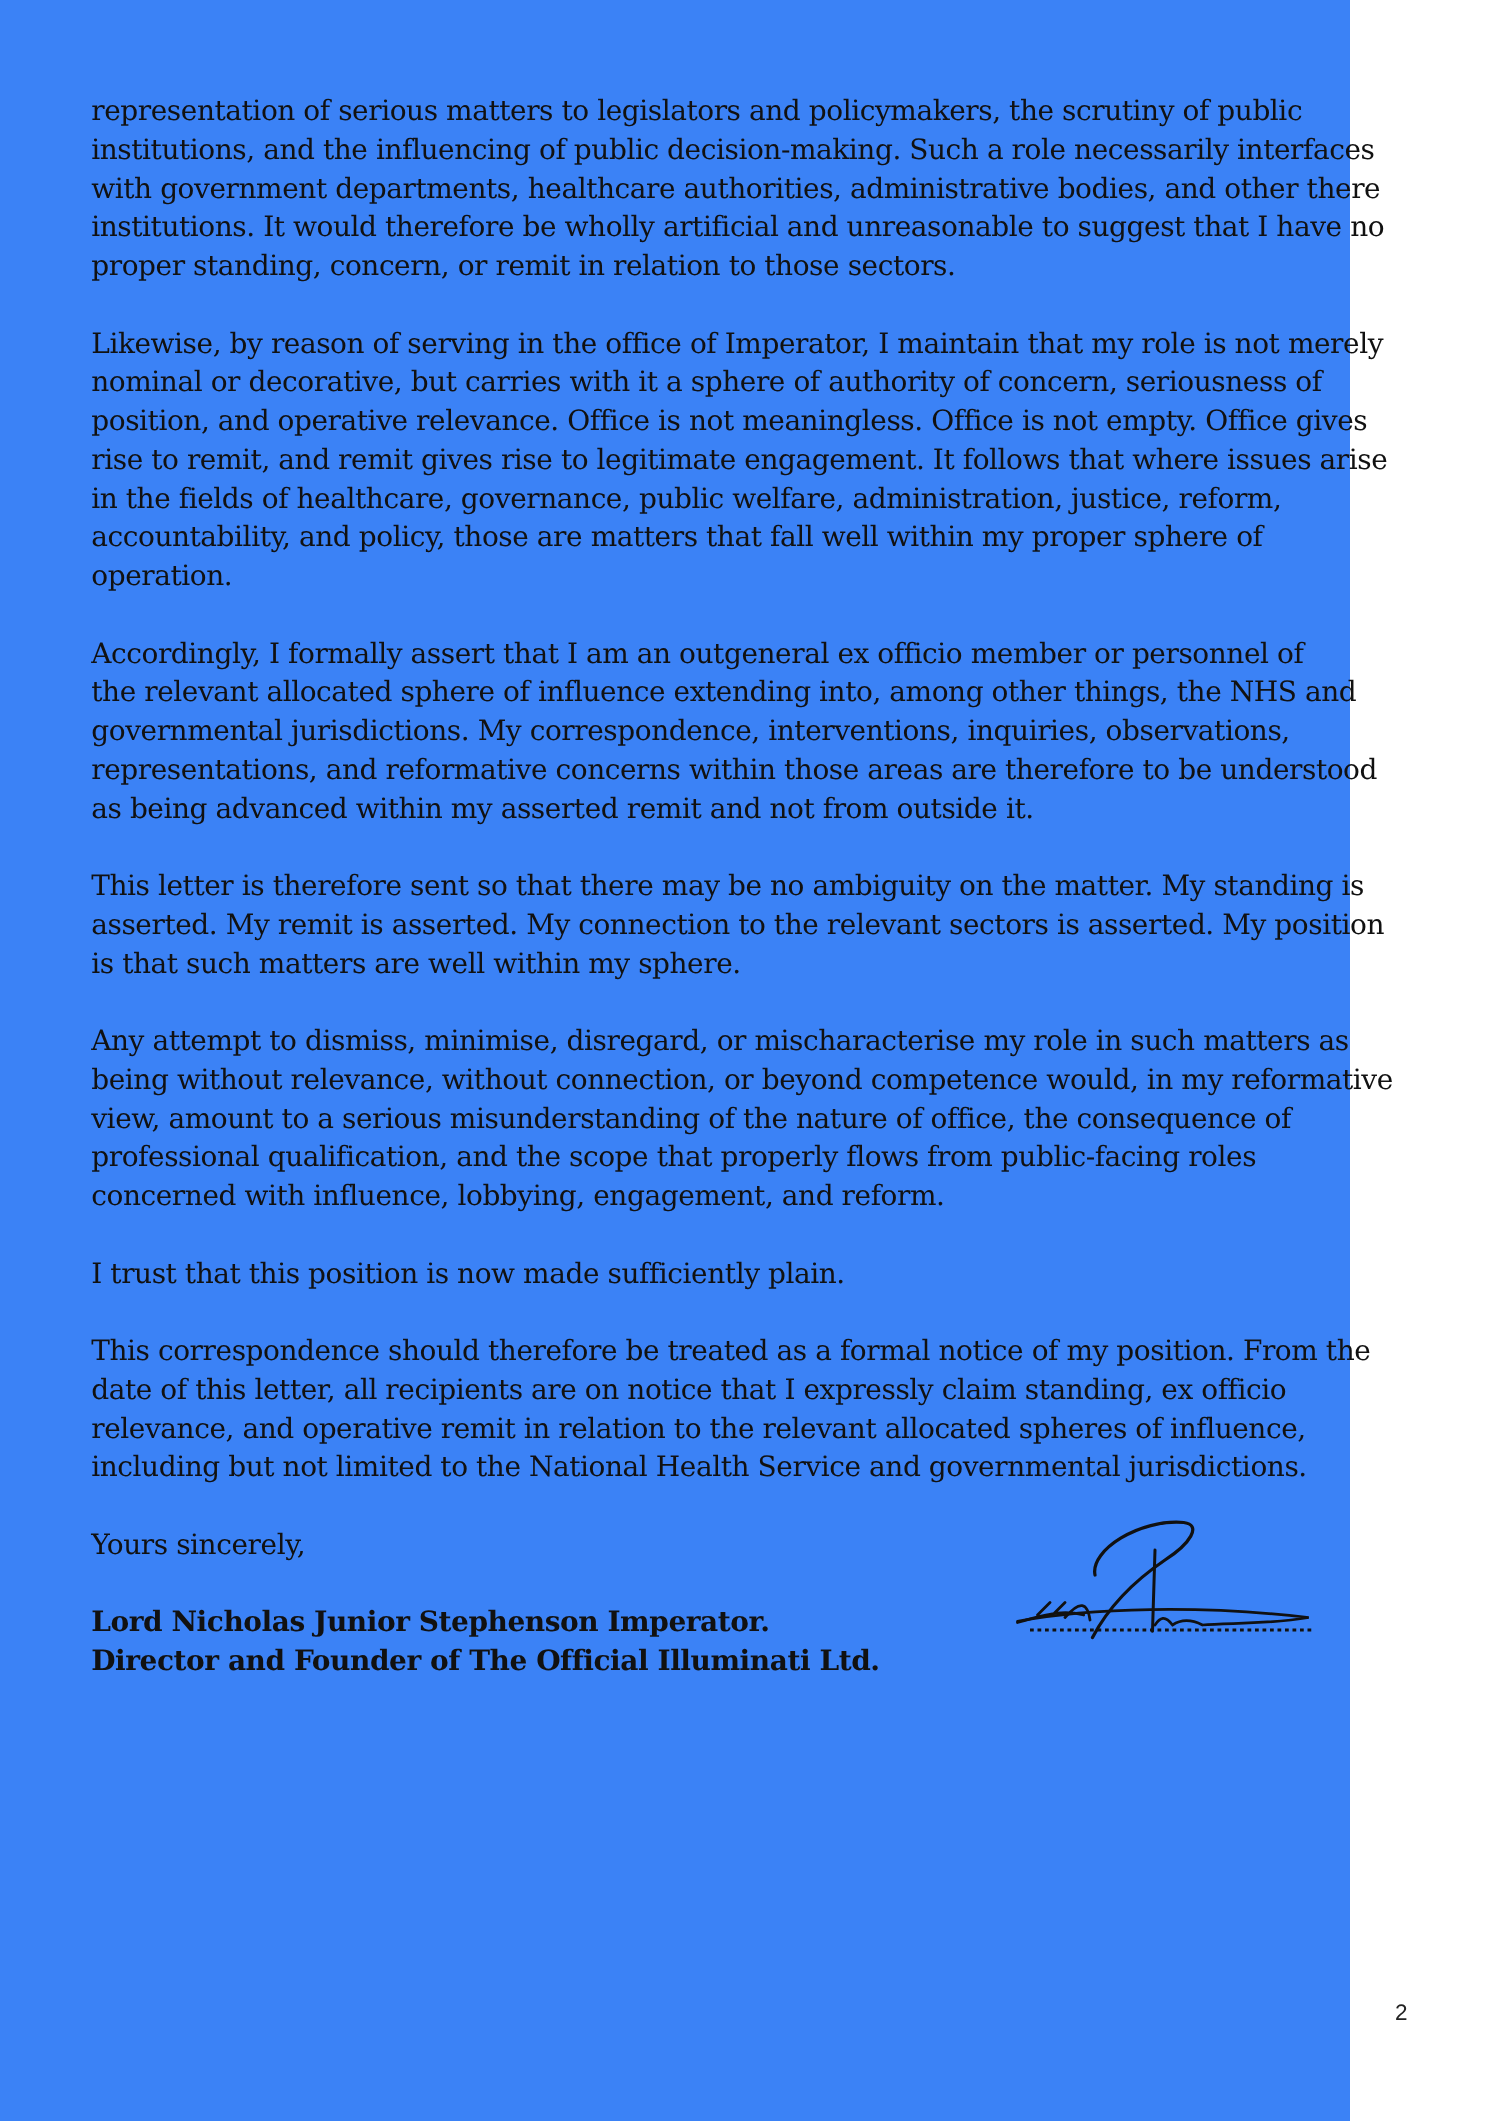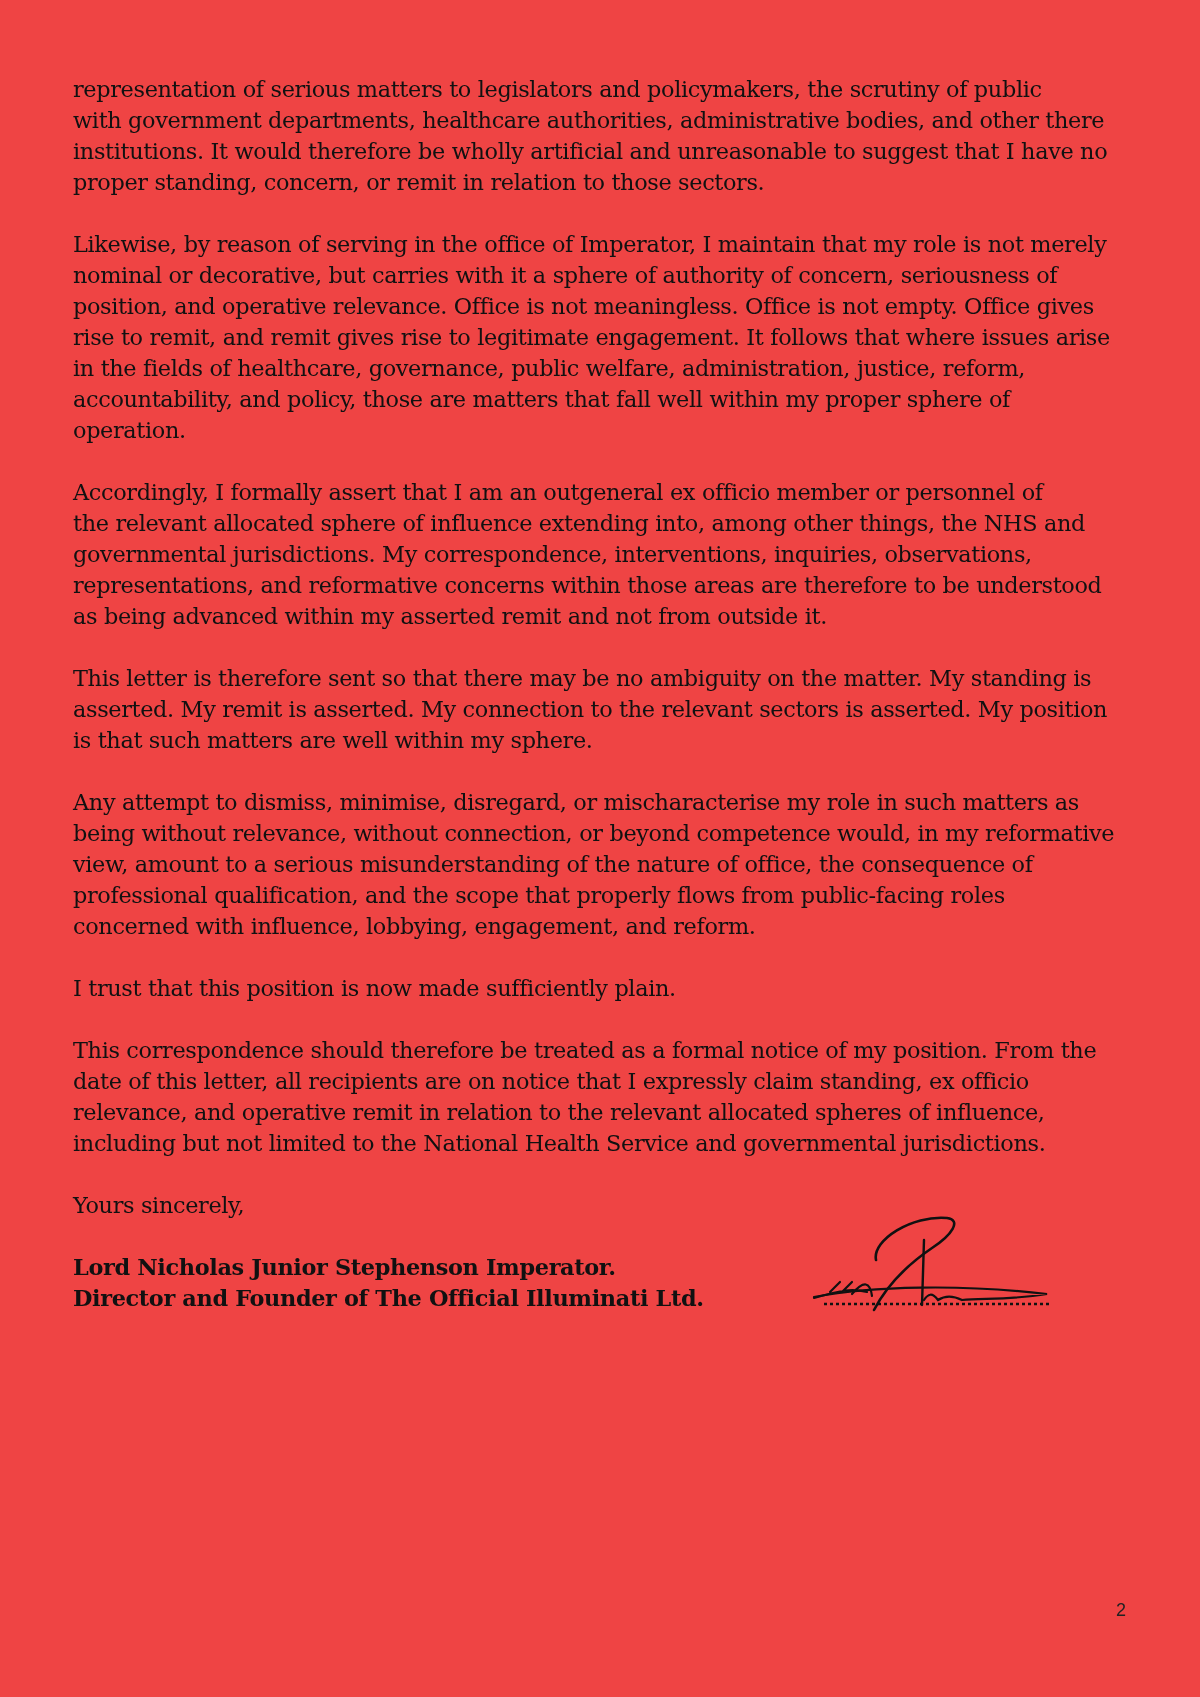--- a/index.html
+++ b/index.html
@@ -1,17 +1,17 @@
 <!DOCTYPE html>
 <html><head>
 <meta charset="utf-8">
 <style>
   html, body { margin: 0; padding: 0; background: #ffffff; }
   body { width: 1200px; height: 1697px; position: relative; overflow: hidden; }
-  .page { position: absolute; left: 0; top: 0; width: 1200px; height: 1697px; background: #ef4444; }
+  .page { position: absolute; left: 0; top: 0; width: 1080px; height: 1697px; background: #3b82f6; }
   .text {
     position: absolute; left: 73px; top: 74px; width: 1070px;
     font-family: "DejaVu Serif", "Liberation Serif", serif;
     font-size: 22.4px; line-height: 31px; color: #111;
     letter-spacing: -0.35px;
   }
   .para { margin: 0 0 31px 0; }
   .line { display: block; white-space: nowrap; }
   b { font-weight: normal; }
   .sig-name { font-weight: bold; }
@@ -21,20 +21,21 @@
     font-family: "Liberation Sans", sans-serif; font-size: 18px; color: #222;
   }
 </style>
 </head>
 <body>
 
 <div class="page">
   <div class="text" id="letter-body">
       <div class="para">
         <span class="line"><span>representation of serious matters to legislators and policymakers, the scrutiny of public</span></span>
+        <span class="line"><span>institutions, and the influencing of public decision-making. Such a role necessarily interfaces</span></span>
         <span class="line"><span>with government departments, healthcare authorities, administrative bodies, and other there</span></span>
         <span class="line"><span>institutions. It would therefore be wholly artificial and unreasonable to suggest that I have no</span></span>
         <span class="line"><span>proper standing, concern, or remit in relation to those sectors.</span></span>
       </div>
       <div class="para">
         <span class="line"><span>Likewise, by reason of serving in the office of </span><b>Imperator</b><span>, I maintain that my role is not merely</span></span>
         <span class="line"><span>nominal or decorative, but carries with it a sphere of authority of concern, seriousness of</span></span>
         <span class="line"><span>position, and operative relevance. Office is not meaningless. Office is not empty. Office gives</span></span>
         <span class="line"><span>rise to remit, and remit gives rise to legitimate engagement. It follows that where issues arise</span></span>
         <span class="line"><span>in the fields of healthcare, governance, public welfare, administration, justice, reform,</span></span>

